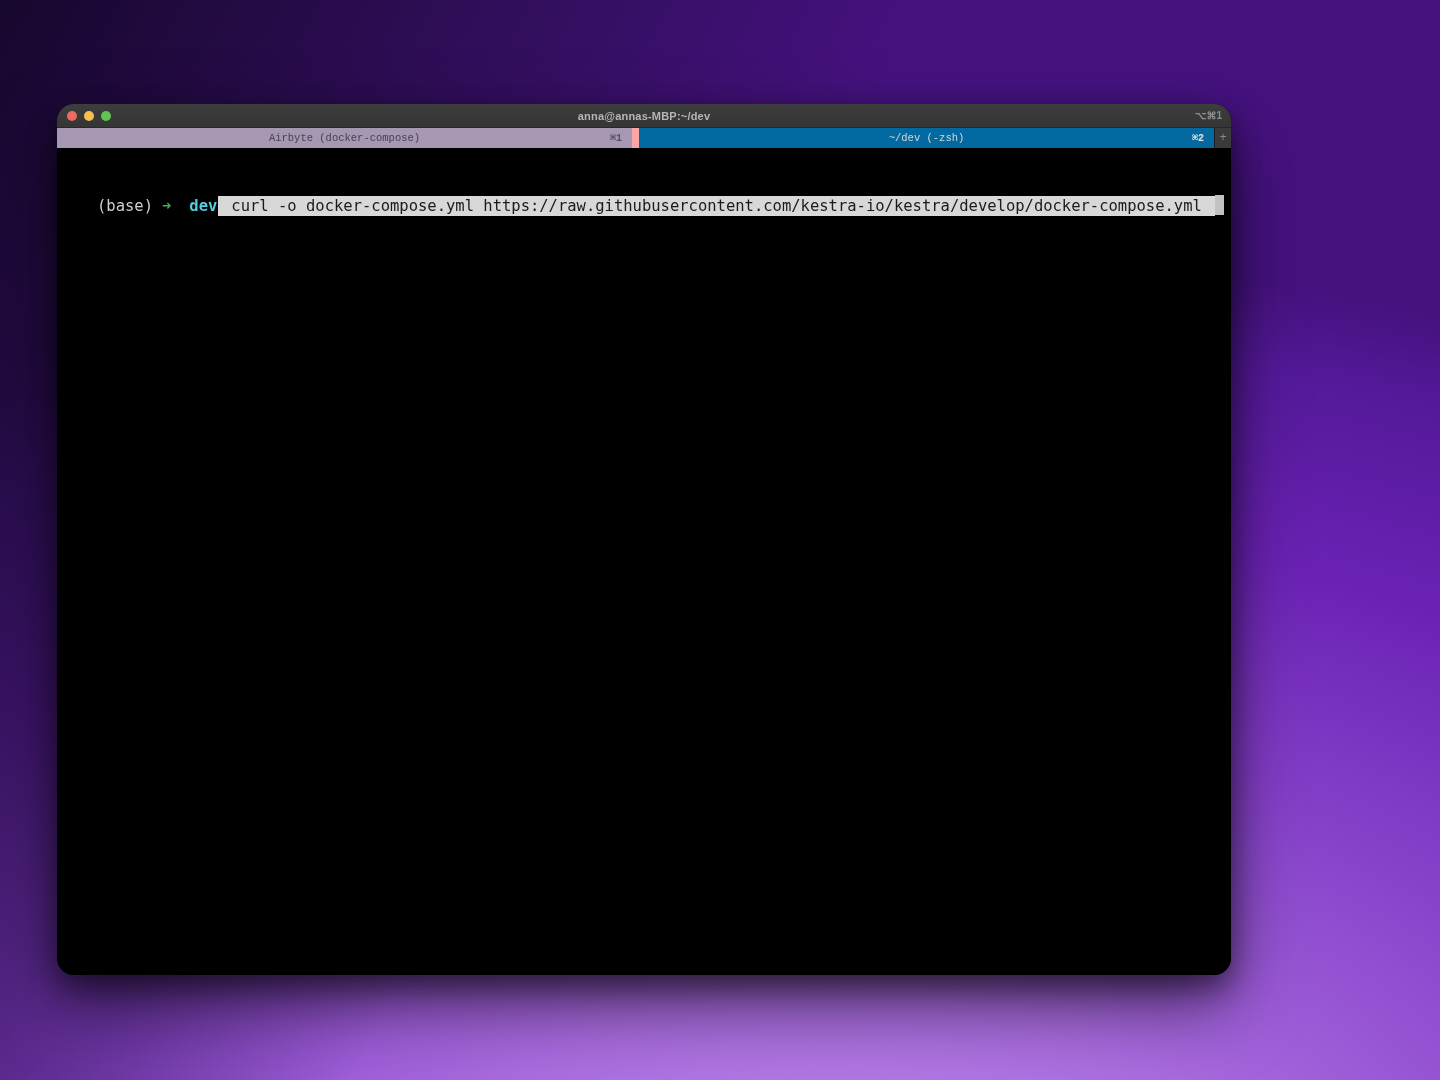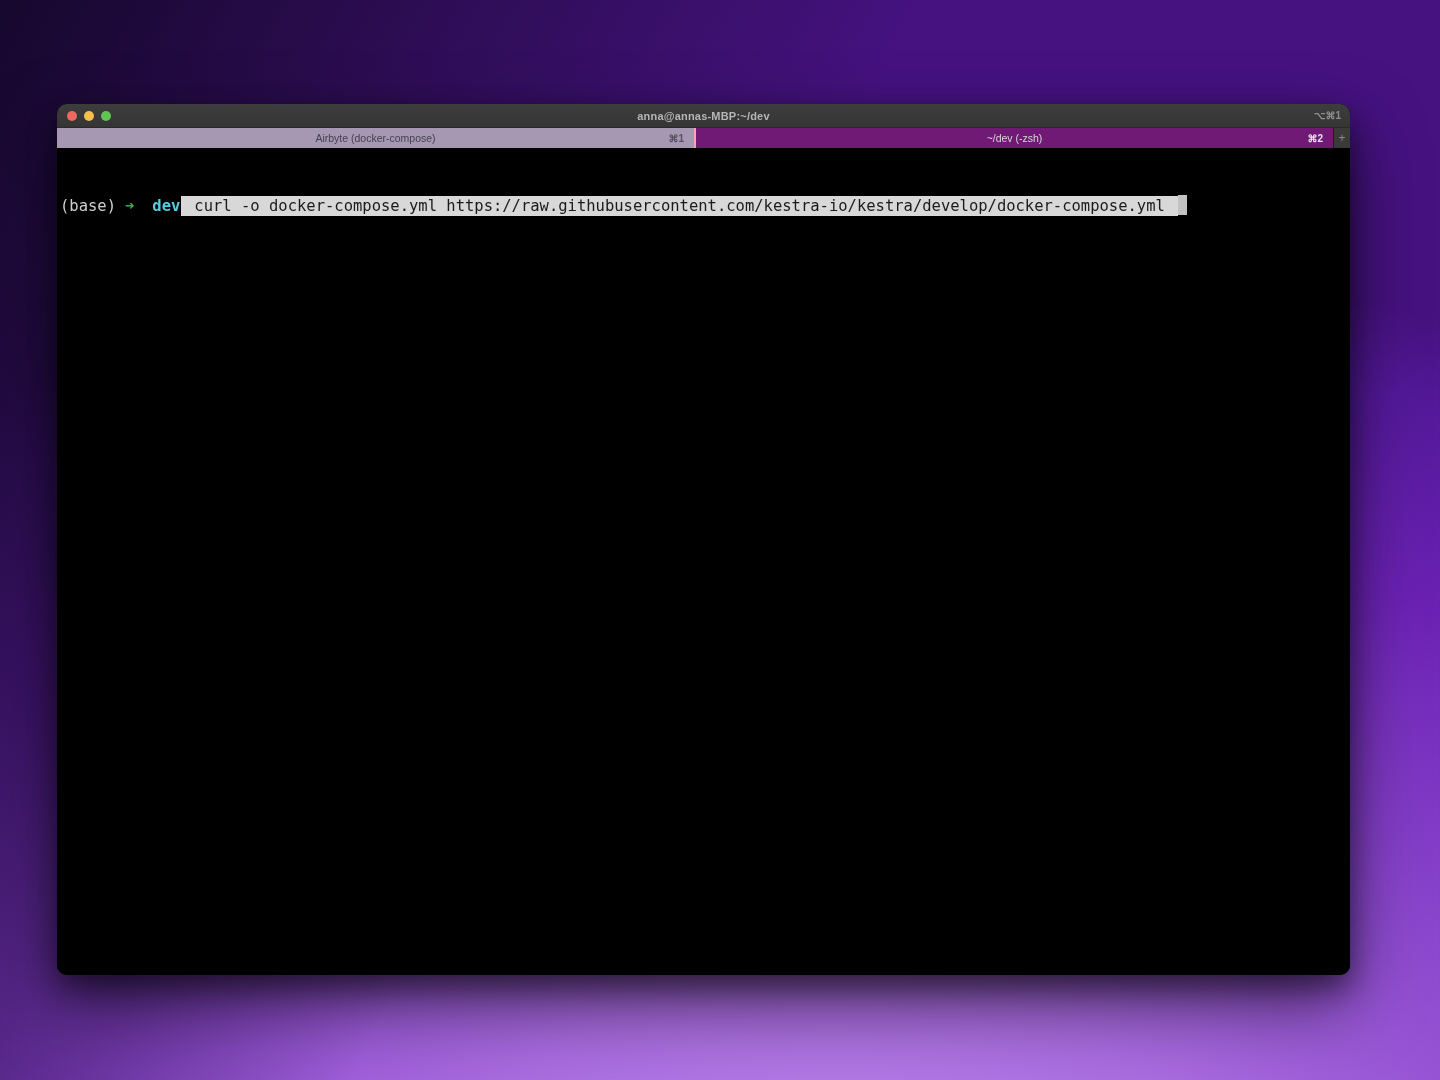--- a/index.html
+++ b/index.html
@@ -4,58 +4,58 @@
 <style>
   html,body{margin:0;padding:0;}
   body{
     width:1440px;height:1080px;overflow:hidden;position:relative;
     font-family:"Liberation Sans",sans-serif;
     background:
       linear-gradient(118deg, rgba(16,6,34,0.88) 0%, rgba(26,9,50,0.55) 22%, rgba(30,10,60,0) 46%),
       radial-gradient(ellipse 115% 95% at 58% 118%, #c391ee 0%, #a86ade 28%, #8742cb 52%, #6b22b4 74%, #54199a 92%, #45127f 100%);
   }
   .window{
-    position:absolute;left:57px;top:104px;width:1293px;height:871px;
-    border-radius:10px;overflow:hidden;background:#000;
+    position:absolute;left:57px;top:104px;width:1174px;height:871px;
+    border-radius:17px;overflow:hidden;background:#000;
     box-shadow:0 30px 70px rgba(0,0,0,.55), 0 12px 28px rgba(0,0,0,.45);
   }
   .titlebar{
     height:23px;background:linear-gradient(#3d3d3d,#353535);
     position:relative;display:flex;align-items:center;justify-content:center;
     border-bottom:1px solid #282828;
   }
   .lights{position:absolute;left:10px;top:0;height:100%;display:flex;align-items:center;gap:7px;}
   .light{width:10px;height:10px;border-radius:50%;}
   .light.red{background:#ed6a5e;}
   .light.yellow{background:#f5bf4f;}
   .light.green{background:#61c554;}
   .win-title{font-size:11px;font-weight:bold;color:#b6b6b6;letter-spacing:.2px;}
   .win-shortcut{position:absolute;right:9px;font-size:10px;color:#8f8f8f;font-weight:bold;}
-  .tabbar{height:20px;display:flex;background:#2f2f2f;}
+  .tabbar{height:20px;display:flex;background:#2f2f2f;font-family:Liberation Mono, monospace;}
   .tab{
     flex:1 1 0;position:relative;display:flex;align-items:center;justify-content:center;
     font-size:10.5px;cursor:default;
   }
   .tab .tab-shortcut{position:absolute;right:10px;font-size:10px;font-weight:bold;}
   .tab-colored{background:#a697b2;color:#45424e;}
   .tab-colored .tab-shortcut{color:#57505f;}
-  .tab-dark{background:#701a75;color:#d6d6d6;border-left:2px solid #fca5a5;justify-content:center;}
+  .tab-dark{background:#0369a1;color:#d6d6d6;border-left:7px solid #fca5a5;justify-content:center;}
   .tab-dark .tab-shortcut{color:#e3e3e3;}
   .new-tab{
     width:16px;background:#3a3a3a;border-left:1px solid #1c1c1c;
     display:flex;align-items:center;justify-content:center;
     color:#8a8a8a;font-size:12px;line-height:1;
   }
   .terminal{
     position:absolute;left:0;right:0;top:44px;bottom:0;background:#000;
     font-family:"DejaVu Sans Mono","Liberation Mono",monospace;
     font-size:15.5px;line-height:23px;white-space:pre;
     padding:1px 0 0 3px;color:#cfcfcf;
   }
-  .prompt-env{color:#cfcfcf;margin-right:9px;}
+  .prompt-env{color:#cfcfcf;margin-right:9px;margin-left:37px;}
   .prompt-arrow{color:#3fae4a;font-weight:bold;margin-right:18px;}
   .prompt-dir{color:#54cde2;font-weight:bold;margin-right:1px;}
   .cmd-selected{background:#d8d8d8;color:#1b1b1b;padding:1px 13px;}
   .cursor-block{display:inline-block;width:1ch;background:#c2c2c2;height:20px;vertical-align:text-bottom;}
 </style>
 </head>
 <body>
 
 <div class="window">
 

